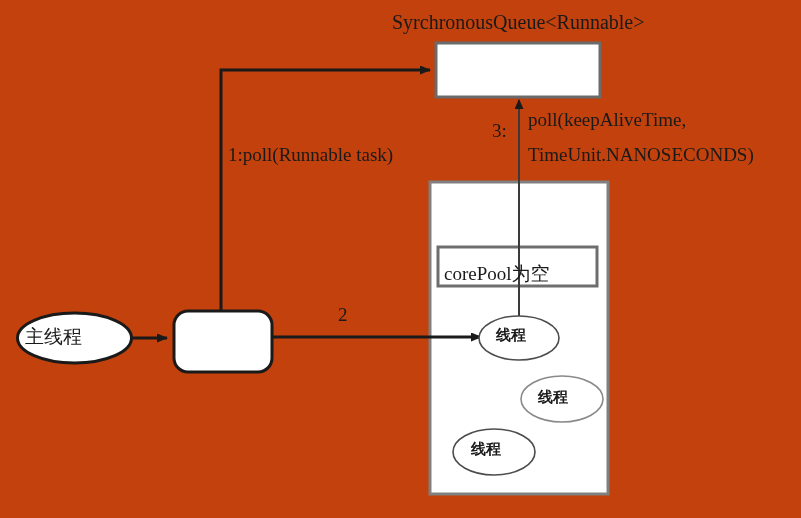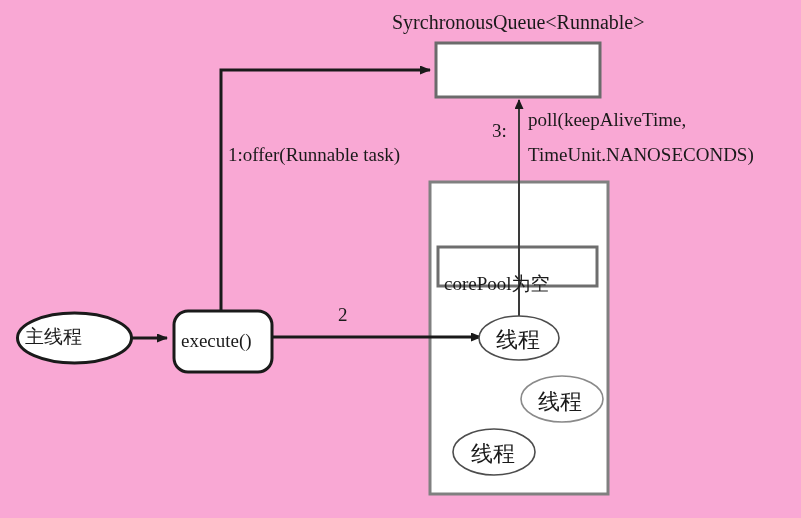--- a/index.html
+++ b/index.html
@@ -4,21 +4,21 @@
 <style>
   html, body {
     margin: 0;
     padding: 0;
     background: #ffffff;
   }
   #canvas {
     position: relative;
     width: 801px;
     height: 518px;
-    background: #f9a8d4;
+    background: #c2410c;
     font-family: "Liberation Serif", "DejaVu Serif", serif;
     color: #1a1a1a;
     overflow: hidden;
   }
   svg.layer {
     position: absolute;
     left: 0;
     top: 0;
     width: 801px;
     height: 518px;
@@ -53,33 +53,34 @@
   }
   #exec-index {
     left: 338px; top: 303px;
     font-size: 19px;
   }
   #maxpool-label {
     left: 437px; top: 199px;
     font-size: 19px;
   }
   #corepool-label {
-    left: 444px; top: 272px;
+    left: 444px; top: 262px;
     font-size: 19px;
   }
   #main-thread-label {
     left: 25px; top: 325px;
     font-size: 19px;
   }
   #execute-label {
     left: 181px; top: 329px;
     font-size: 19px;
   }
   .thread-label {
-    font-size: 22px;
+    font-size: 15px;
+    font-weight: bold;
   }
   #thread-label-0 { left: 496px; top: 326px; }
   #thread-label-1 { left: 538px; top: 388px; }
   #thread-label-2 { left: 471px; top: 440px; }
 </style>
 </head>
 <body>
 
 <div id="canvas">
 
@@ -111,32 +112,31 @@
 
     <rect x="174" y="311" width="98" height="61" rx="14" ry="14" fill="#ffffff" stroke="#1a1a1a" stroke-width="3"></rect>
 
     <ellipse cx="519" cy="338" rx="40" ry="22" fill="#ffffff" stroke="#4d4d4d" stroke-width="1.6"></ellipse>
     <ellipse cx="562" cy="399" rx="41" ry="23" fill="#ffffff" stroke="#8a8a8a" stroke-width="1.6"></ellipse>
     <ellipse cx="494" cy="452" rx="41" ry="23" fill="#ffffff" stroke="#4d4d4d" stroke-width="1.6"></ellipse>
   </svg>
 
   <div class="lbl" id="queue-title">SyrchronousQueue&lt;Runnable&gt;</div>
 
-  <div class="lbl" id="offer-label">1:offer(Runnable task)</div>
+  <div class="lbl" id="offer-label">1:poll(Runnable task)</div>
 
   <div class="lbl" id="poll-index">3:</div>
   <div class="lbl" id="poll-label-1">poll(keepAliveTime,</div>
   <div class="lbl" id="poll-label-2">TimeUnit.NANOSECONDS)</div>
 
   <div class="lbl" id="exec-index">2</div>
 
 
   <div class="lbl" id="corepool-label">corePool为空</div>
 
   <div class="lbl" id="main-thread-label">主线程</div>
 
-  <div class="lbl" id="execute-label">execute()</div>
 
   <div class="lbl thread-label" id="thread-label-0">线程</div>
   <div class="lbl thread-label" id="thread-label-1">线程</div>
   <div class="lbl thread-label" id="thread-label-2">线程</div>
 
 </div>
 
 </body></html>

